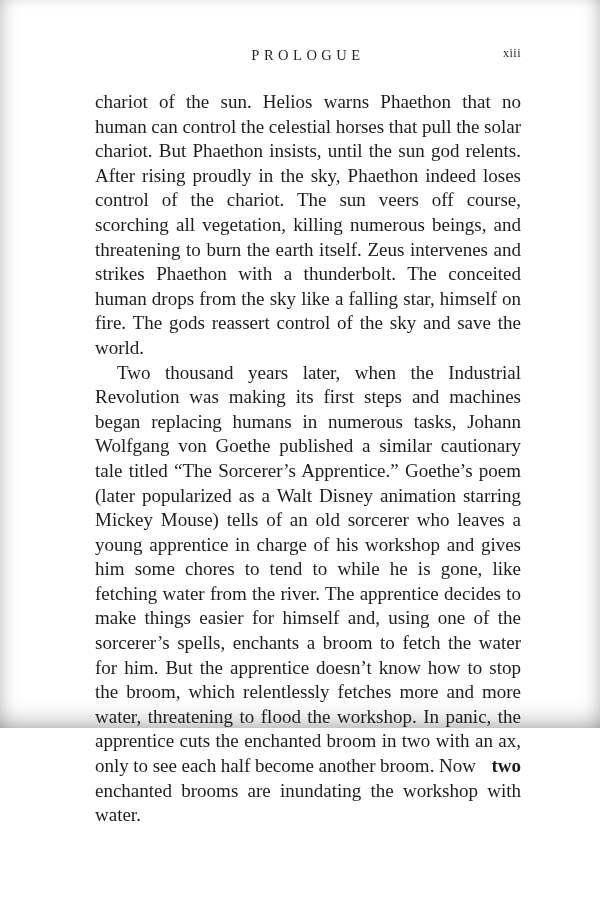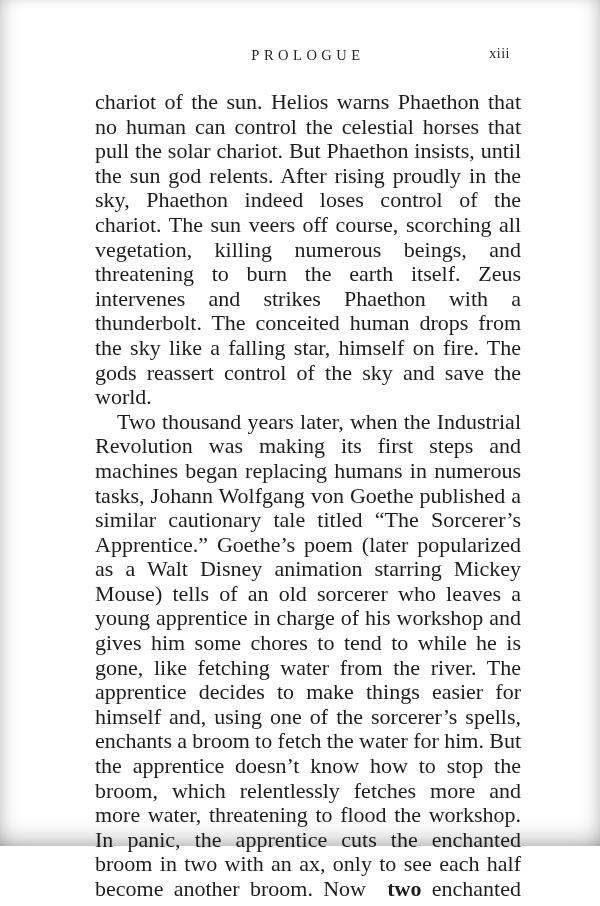--- a/index.html
+++ b/index.html
@@ -6,21 +6,21 @@
   html, body { background: #ffffff; }
   body {
     width: 600px;
     height: 906px;
     font-family: "Liberation Serif", "DejaVu Serif", serif;
     overflow: hidden;
   }
   .scan {
     position: relative;
     width: 600px;
-    height: 846px;
+    height: 728px;
     background: #fdfdfd;
     font-family: Liberation Serif, serif;
   }
   
   .page {
     position: absolute;
     inset: 0;
     background: #ffffff;
     box-shadow:
       inset 14px 0 22px -16px rgba(0,0,0,0.28),
@@ -39,32 +39,32 @@
     height: 20px;
     margin-bottom: 24px;
   }
   .running-head {
     font-size: 14.5px;
     letter-spacing: 4.5px;
     color: #262626;
   }
   .page-number {
     position: absolute;
-    right: 11px;
+    right: 0;
     top: 0;
-    font-size: 14px;
+    font-size: 12px;
     letter-spacing: 0.5px;
     color: #262626;
     text-align: center;
   }
   .page-body {
     color: #1d1d1d;
   }
   .para {
-    font-size: 22px;
+    font-size: 19px;
     line-height: 24.6px;
     text-align: justify;
     word-spacing: -0.4px;
   }
   .para.indent {
     text-indent: 22px;
   }
   .bold-word {
     font-weight: bold;
     margin-left: 11px;

